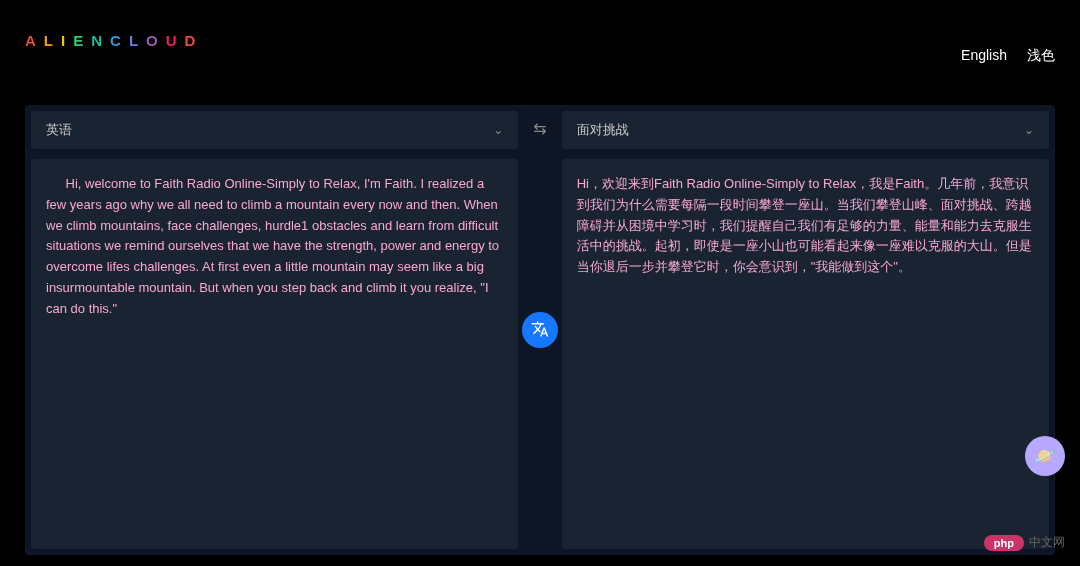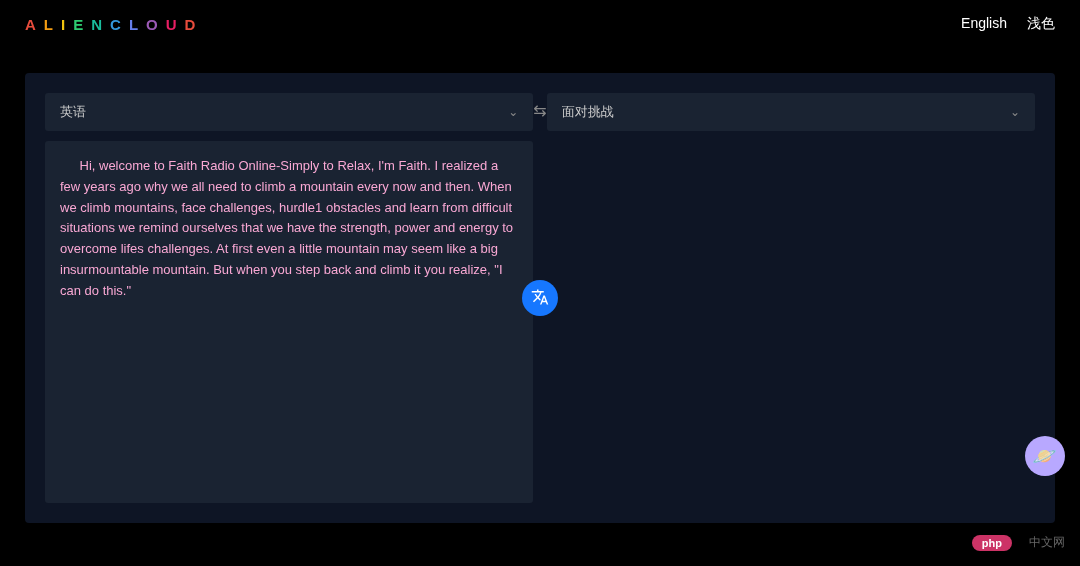--- a/index.html
+++ b/index.html
@@ -40,27 +40,29 @@
     .logo span:nth-child(9) { color: #e91e63; }
     .logo span:nth-child(10) { color: #e74c3c; }
     .header-right {
       display: flex;
       gap: 20px;
       color: #fff;
       font-size: 14px;
     }
     .header-right span {
       cursor: pointer;
+      margin-top: 32px;
     }
     .main-container {
       margin: 30px 25px 0 25px;
       background: #0e1525;
       border-radius: 4px;
-      padding: 20px;
-      display: flex;
+      padding: 6px;
+      display: flex;
+      gap: 15px;
       position: relative;
       height: 450px;
     }
     .panel {
       flex: 1;
       display: flex;
       flex-direction: column;
       gap: 10px;
     }
     .lang-select {
@@ -134,21 +136,21 @@
       font-size: 20px;
     }
     .watermark {
       position: absolute;
       right: 15px;
       bottom: 15px;
       color: #666;
       font-size: 12px;
       display: flex;
       align-items: center;
-      gap: 17px;
+      gap: 5px;
     }
     .watermark .php-badge {
       background: #cc3366;
       color: #fff;
       padding: 2px 10px;
       border-radius: 10px;
       font-size: 11px;
       font-weight: bold;
     }
   </style>
@@ -185,20 +187,21 @@
 
   <div class="swap-area">
     <div class="swap-btn">⇆</div>
   </div>
 
   <div class="panel">
     <div class="lang-select">
       <span>面对挑战</span>
       <span class="chevron">⌄</span>
     </div>
+    <div class="text-area">Hi，欢迎来到Faith Radio Online-Simply to Relax，我是Faith。几年前，我意识到我们为什么需要每隔一段时间攀登一座山。当我们攀登山峰、面对挑战、跨越障碍并从困境中学习时，我们提醒自己我们有足够的力量、能量和能力去克服生活中的挑战。起初，即使是一座小山也可能看起来像一座难以克服的大山。但是当你退后一步并攀登它时，你会意识到，"我能做到这个"。</div>
   </div>
 
   <div class="translate-btn">
     <span>
       <svg width="18" height="18" viewBox="0 0 24 24" fill="white">
         <path d="M12.87 15.07l-2.54-2.51.03-.03c1.74-1.94 2.98-4.17 3.71-6.53H17V4h-7V2H8v2H1v1.99h11.17C11.5 7.92 10.44 9.75 9 11.35 8.07 10.32 7.3 9.19 6.69 8h-2c.73 1.63 1.73 3.17 2.98 4.56l-5.09 5.02L4 19l5-5 3.11 3.11.76-2.04zM18.5 10h-2L12 22h2l1.12-3h4.75L21 22h2l-4.5-12zm-2.62 7l1.62-4.33L19.12 17h-3.24z"></path>
       </svg>
     </span>
   </div>
 </div>

